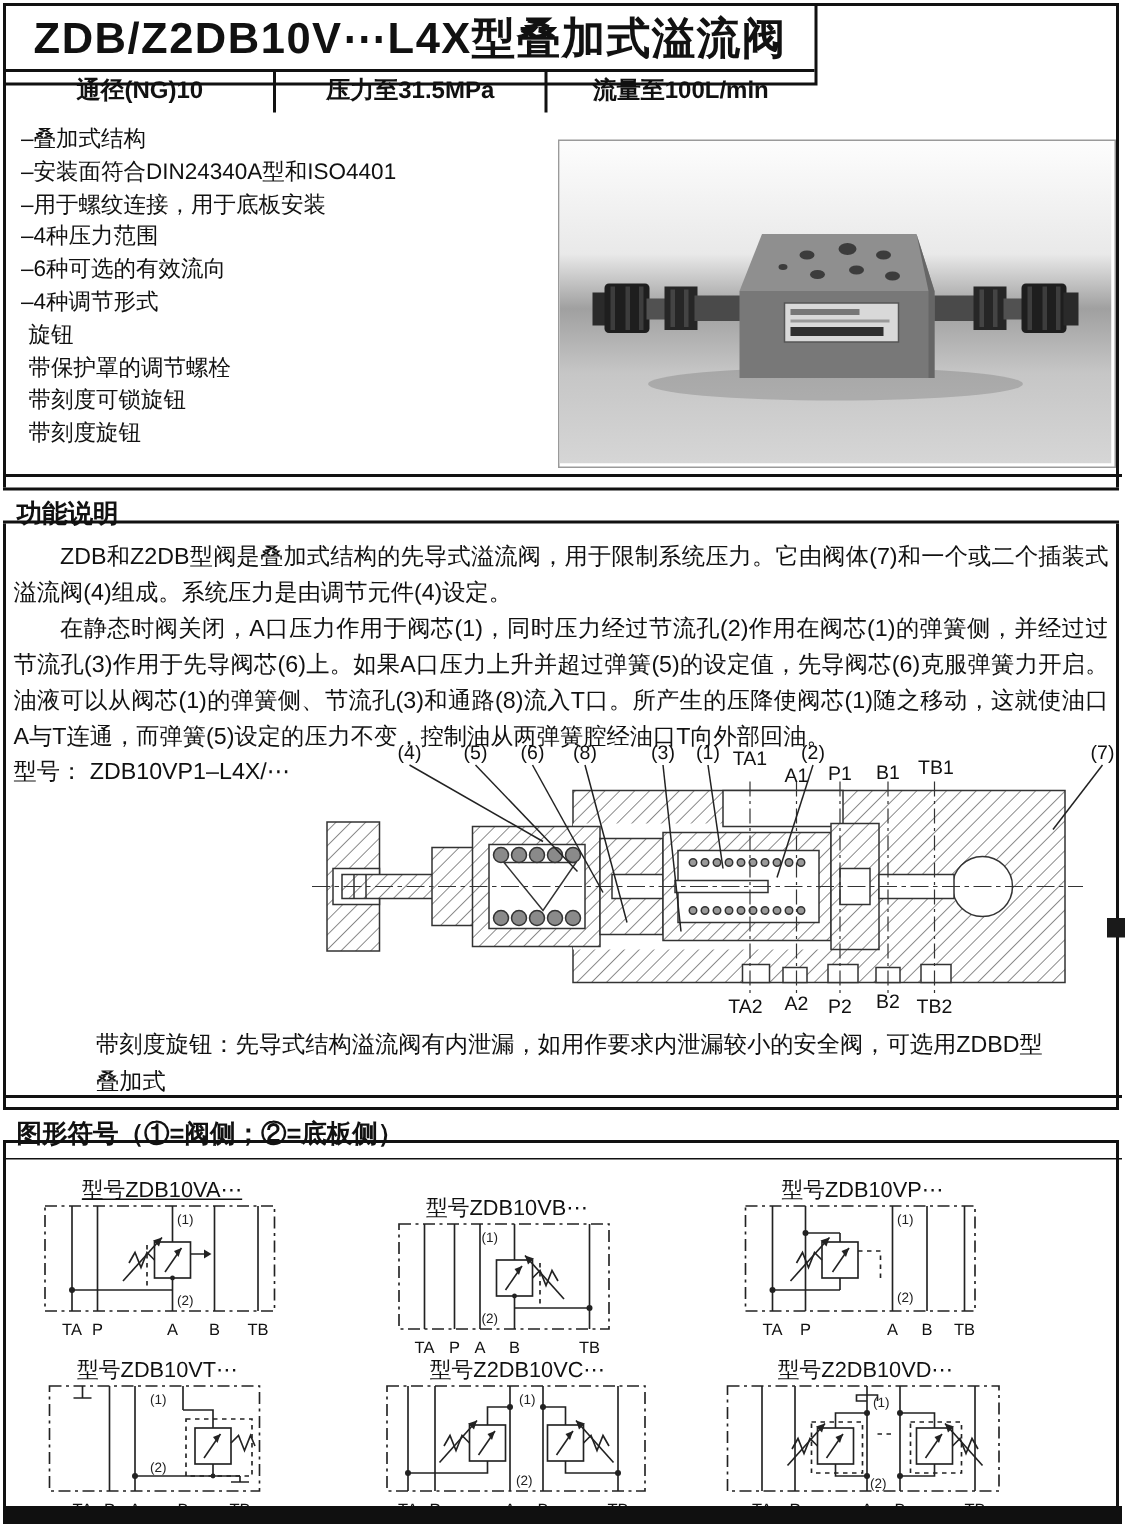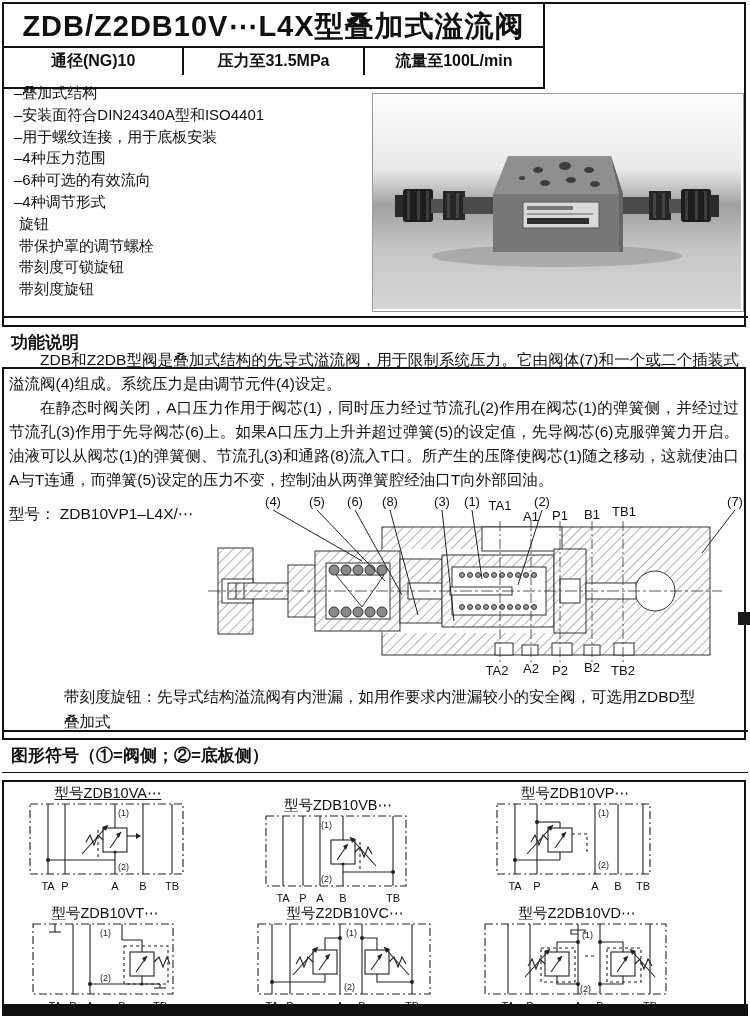--- a/index.html
+++ b/index.html
@@ -2,34 +2,34 @@
 <html><head>
 <meta charset="utf-8">
 <style>
   html,body{margin:0;padding:0;background:#fff;}
   .page{position:relative;width:750px;height:1016px;background:#fff;overflow:hidden;
         font-family:"Liberation Sans",sans-serif;color:#111;}
   .frame{position:absolute;left:2px;top:2px;width:744px;height:1002px;
          border-left:2px solid #111;border-right:2px solid #111;border-top:2px solid #111;box-sizing:border-box;}
   .hline{position:absolute;left:2px;width:746px;height:0;border-top:2px solid #111;}
   
-  .hdr{position:absolute;left:2px;top:2px;width:543px;height:87px;border:2px solid #111;box-sizing:border-box;}
+  .hdr{position:absolute;left:2px;top:2px;width:543px;height:55px;border:2px solid #111;box-sizing:border-box;}
   .hdr-title{height:44px;line-height:44px;text-align:center;font-size:29px;font-weight:bold;letter-spacing:1px;border-bottom:2px solid #111;box-sizing:border-box;}
   .hdr-specs{display:flex;height:27px;}
   .hdr-cell{flex:1;line-height:26px;text-align:center;font-weight:bold;font-size:16px;border-right:2px solid #111;box-sizing:border-box;}
   .hdr-cell:last-child{border-right:none;}
   
   .features{position:absolute;left:14px;top:82px;width:360px;font-size:15px;line-height:21.8px;}
   .photo{position:absolute;left:372px;top:93px;width:370px;height:217px;border:1px solid #9a9a9a;}
   
-  .sec-head{position:absolute;left:2px;width:744px;height:44px;box-sizing:border-box;
+  .sec-head{position:absolute;left:2px;width:744px;height:24px;box-sizing:border-box;
             border-top:2px solid #111;border-bottom:2px solid #111;background:#fff;
             font-weight:bold;font-size:17px;padding:4px 0 0 9px;}
   
-  .fn-text{position:absolute;left:9px;top:348px;width:730px;font-size:15.5px;line-height:24px;text-align:justify;}
+  .fn-text{position:absolute;left:9px;top:360px;width:730px;font-size:15.5px;line-height:24px;text-align:justify;}
   .fn-text p{margin:0;text-indent:2em;}
   .model-line{position:absolute;left:9px;top:504px;font-size:15.5px;}
   .xsec{position:absolute;left:150px;top:493px;width:600px;height:192px;}
   .note{position:absolute;left:64px;top:684px;width:640px;font-size:15.5px;line-height:25px;}
   .note .ind{padding-left:78px;}
   
   .sym{position:absolute;}
   .sym-title{font-size:14.5px;text-align:center;height:17px;margin-bottom:1px;}
   .sym svg{display:block;}
   .bar{position:absolute;left:2px;top:1004px;width:746px;height:12px;background:#101010;}

